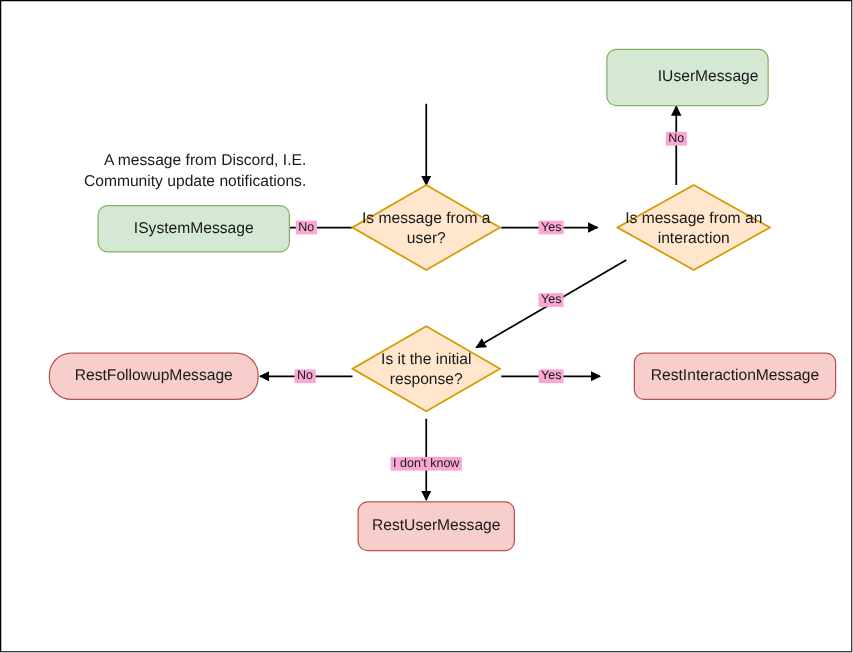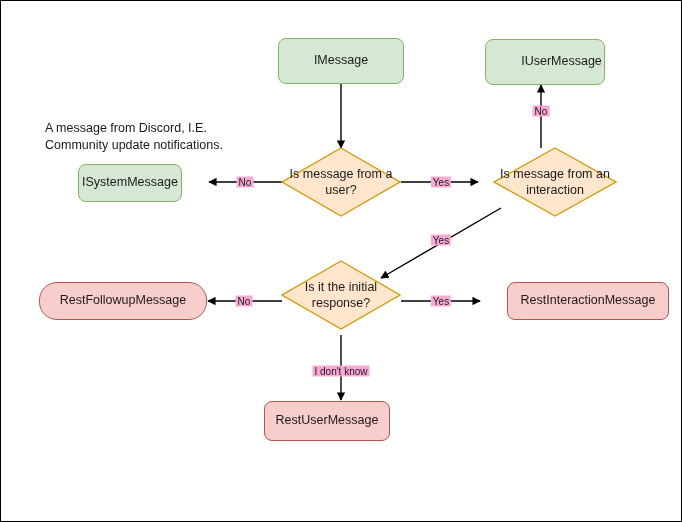--- a/index.html
+++ b/index.html
@@ -81,21 +81,21 @@
     padding: 0 2px;
     white-space: nowrap;
     z-index: 3;
     transform: translate(-50%, -50%);
   }
   .caption {
     position: absolute;
     font-size: 12.5px;
     color: #1a1a1a;
     line-height: 1.35;
-    text-align: left;
+    text-align: right;
     white-space: pre-line;
     z-index: 2;
   }
 </style>
 </head>
 <body>
 
 <div id="canvas">
 
   <svg id="edges" viewBox="0 0 682 522">
@@ -117,29 +117,26 @@
       <path d="M 500 207 L 380 277"></path>
 
       <path d="M 281 300 L 207 300"></path>
 
       <path d="M 400 300 L 479 300"></path>
 
       <path d="M 340 334 L 340 399"></path>
     </g>
   </svg>
 
-  <div class="node green" style="left:277px; top:37px; width:126px; height:46px;">
-    <span>IMessage</span>
-  </div>
 
-  <div class="node green" style="left:484px; top:38px; width:120px; height:46px;padding-left:33px;">
+  <div class="node green" style="left:484px; top:38px; width:130px; height:46px;padding-left:33px;">
     <span>IUserMessage</span>
   </div>
 
-  <div class="node green" style="left:77px; top:163px; width:104px; height:38px;">
+  <div class="node green" style="left:77px; top:163px; width:154px; height:38px;">
     <span>ISystemMessage</span>
   </div>
 
   <div class="diamond" style="left:280px; top:146px; width:120px; height:70px;">
     <svg class="dshape" viewBox="0 0 120 70">
       <polygon points="60,1 119,35 60,69 1,35" fill="#ffe6cc" stroke="#d79b00" stroke-width="1.4"></polygon>
     </svg>
     <div class="dlabel">Is message from a user?</div>
   </div>
 
@@ -158,21 +155,21 @@
   </div>
 
   <div class="node pink" style="left:38px; top:281px; width:168px; height:38px;border-radius:18px;">
     <span>RestFollowupMessage</span>
   </div>
 
   <div class="node pink" style="left:506px; top:281px; width:162px; height:38px;">
     <span>RestInteractionMessage</span>
   </div>
 
-  <div class="node pink" style="left:263px; top:400px; width:126px; height:40px;">
+  <div class="node pink" style="left:285px; top:400px; width:126px; height:40px;">
     <span>RestUserMessage</span>
   </div>
 
   <div class="edge-label" style="left:244px; top:181px;">No</div>
   <div class="edge-label" style="left:440px; top:181px;">Yes</div>
   <div class="edge-label" style="left:540px; top:110px;">No</div>
   <div class="edge-label" style="left:440px; top:239px;">Yes</div>
   <div class="edge-label" style="left:243px; top:300px;">No</div>
   <div class="edge-label" style="left:440px; top:300px;">Yes</div>
   <div class="edge-label" style="left:340px; top:370px;">I don't know</div>

